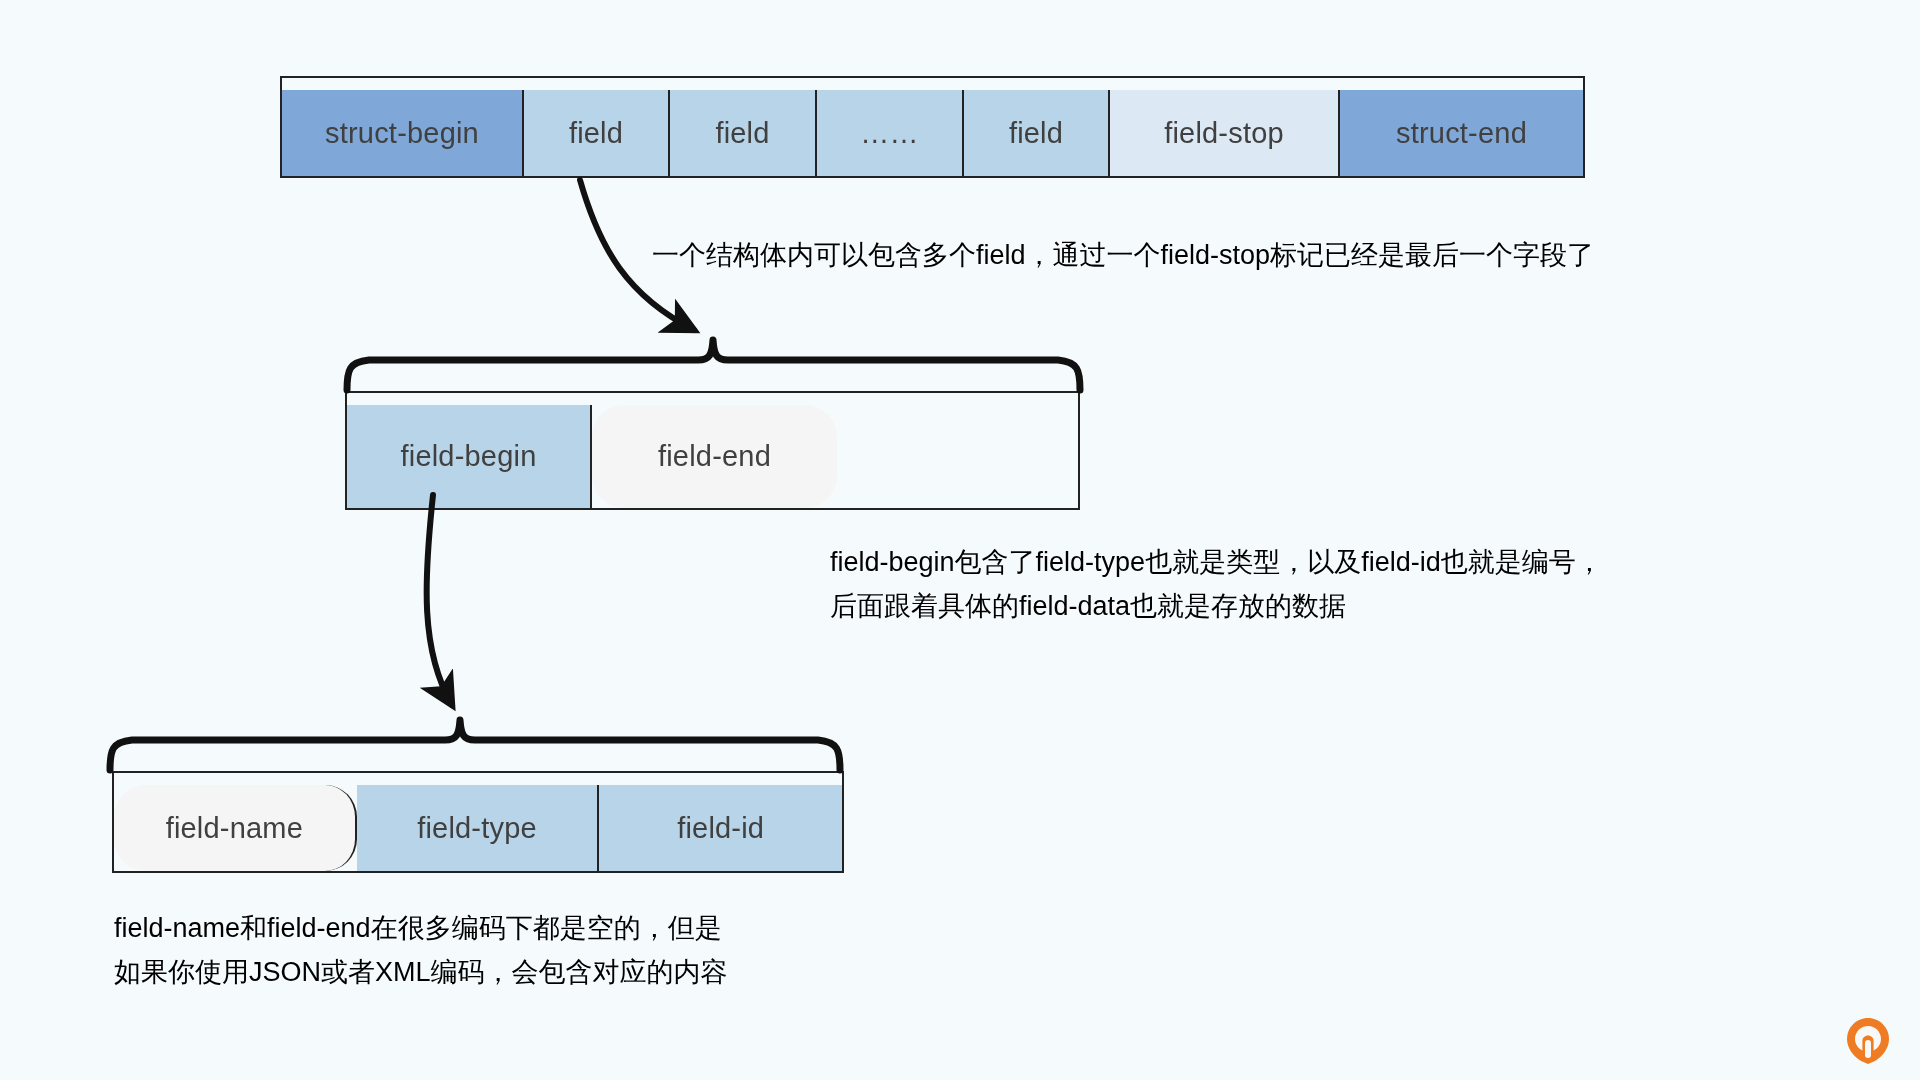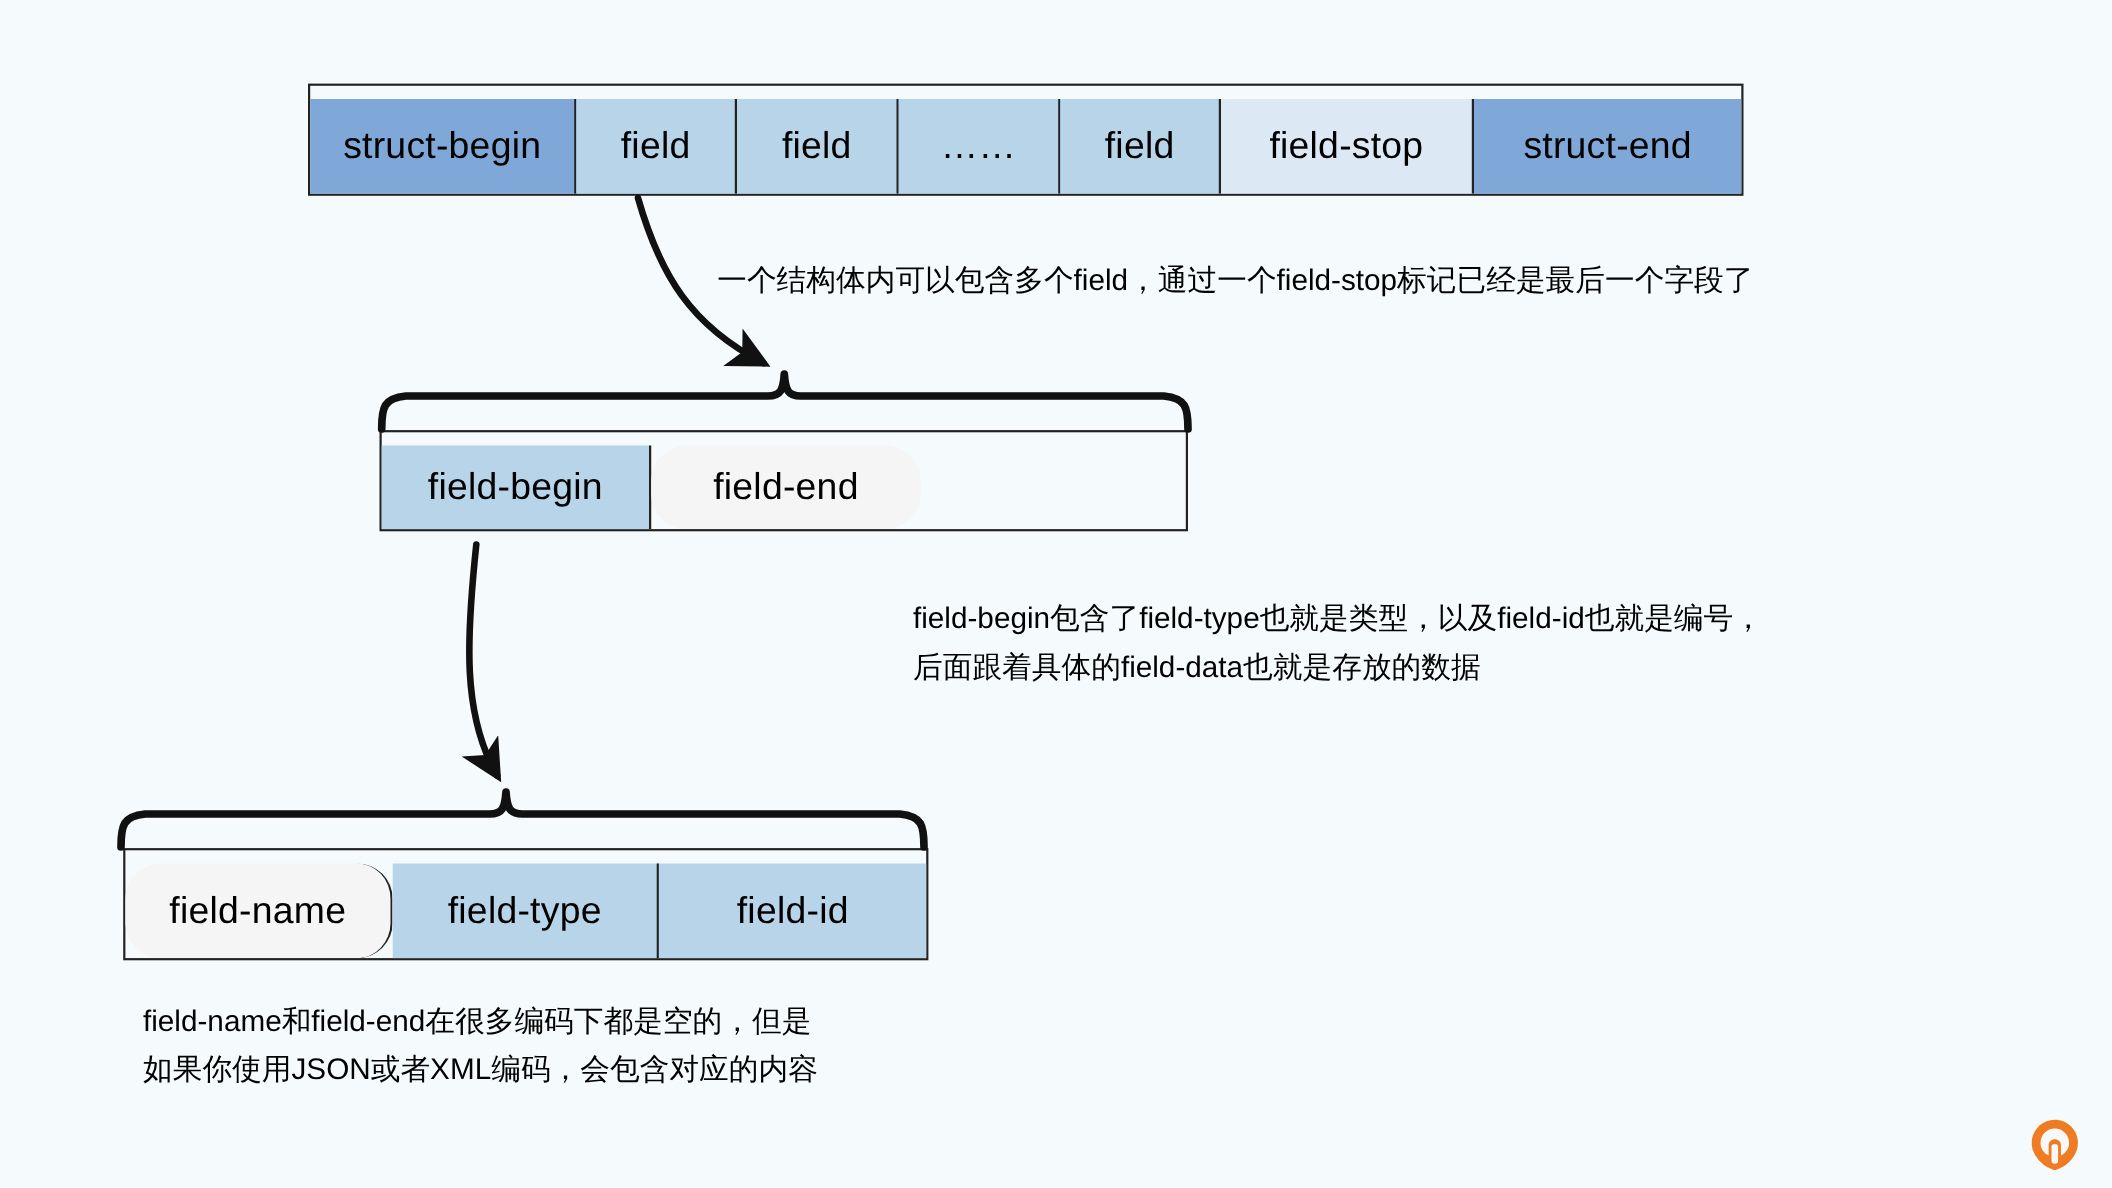--- a/index.html
+++ b/index.html
@@ -28,49 +28,49 @@
     display: flex;
     box-sizing: border-box;
     border: 2px solid #222;
   }
   .cell {
     box-sizing: border-box;
     border-right: 2px solid #222;
     display: flex;
     align-items: center;
     justify-content: center;
-    font-size: 34px;
-    color: #000000;
+    font-size: 29px;
+    color: #404040;
     letter-spacing: .2px;
     white-space: nowrap;
     margin-top: 12px;
   }
   .cell:last-child { border-right: none; }
 
   .fill-dark  { background: #7fa8d8; }
   .fill-mid   { background: #b8d4e8; }
   .fill-pale  { background: #dce9f5; }
   .fill-white { background: #f5f5f5; border-radius: 32px; }
 
   
   #row-struct { left: 280px;  top: 76px;  width: 1305px; height: 102px; }
-  #row-field  { left: 345px;  top: 391px; width: 735px;  height: 92px; }
+  #row-field  { left: 345px;  top: 391px; width: 735px;  height: 119px; }
   #row-begin  { left: 112px;  top: 771px; width: 732px;  height: 102px; }
 
   
   .note {
     position: absolute;
     font-size: 27px;
     line-height: 44px;
     color: #000000;
     white-space: pre-line;
   }
   #note-1 { left: 652px; top: 233px; }
   #note-2 { left: 830px; top: 540px; }
-  #note-3 { left: 114px; top: 906px; margin-left: 16px; }
+  #note-3 { left: 114px; top: 906px; }
 
   
   svg.overlay {
     position: absolute;
     left: 0; top: 0;
     width: 1920px;
     height: 1080px;
     pointer-events: none;
   }
 

